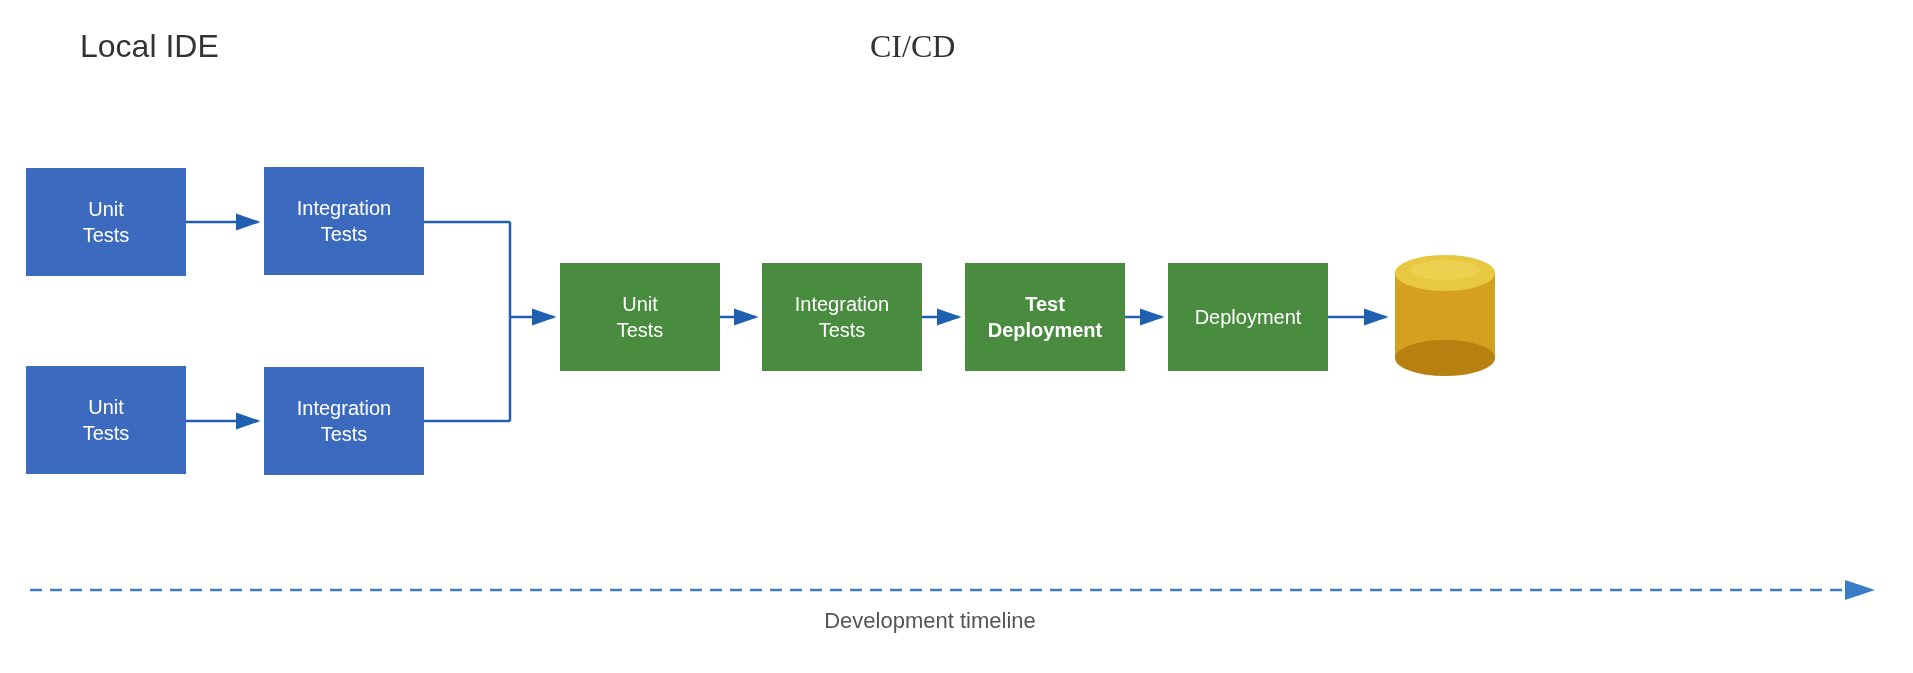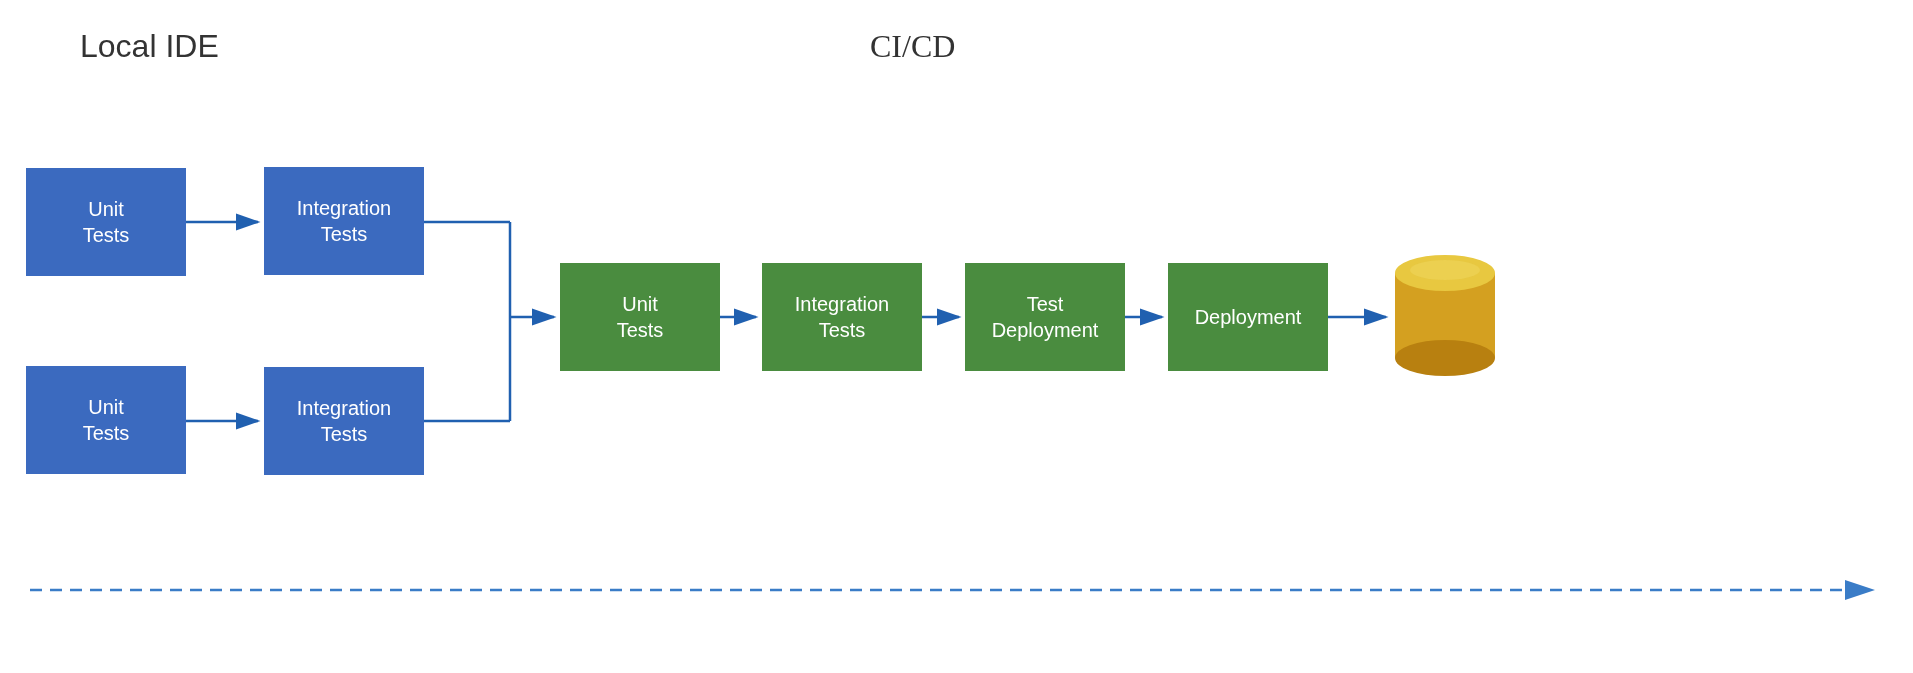--- a/index.html
+++ b/index.html
@@ -96,21 +96,21 @@
   <div class="section-label label-cicd">CI/CD</div>
 
   <div class="blue-box" style="left:26px; top:168px;">Unit<br>Tests</div>
   <div class="blue-box" style="left:264px; top:167px;">Integration<br>Tests</div>
 
   <div class="blue-box" style="left:26px; top:366px;">Unit<br>Tests</div>
   <div class="blue-box" style="left:264px; top:367px;">Integration<br>Tests</div>
 
   <div class="green-box" style="left:560px; top:263px;">Unit<br>Tests</div>
   <div class="green-box" style="left:762px; top:263px;">Integration<br>Tests</div>
-  <div class="green-box" style="left:965px; top:263px;">Test<br>Deployment</div>
+  <div class="green-box" style="left:965px; top:263px;font-weight:bold;">Test<br>Deployment</div>
   <div class="green-box" style="left:1168px; top:263px;">Deployment</div>
 
   <svg style="position:absolute; left:1390px; top:248px; width:110px; height:130px;" viewBox="0 0 110 130">
 
     <rect x="5" y="25" width="100" height="85" fill="#d4a020"></rect>
 
     <ellipse cx="55" cy="110" rx="50" ry="18" fill="#b88010"></ellipse>
 
     <ellipse cx="55" cy="25" rx="50" ry="18" fill="#e8c840"></ellipse>
 
@@ -145,14 +145,15 @@
 
     <line x1="922" y1="317" x2="959" y2="317" stroke="#2060b0" stroke-width="2.5" marker-end="url(#arrowhead)"></line>
 
     <line x1="1125" y1="317" x2="1162" y2="317" stroke="#2060b0" stroke-width="2.5" marker-end="url(#arrowhead)"></line>
 
     <line x1="1328" y1="317" x2="1386" y2="317" stroke="#2060b0" stroke-width="2.5" marker-end="url(#arrowhead)"></line>
 
     <line x1="30" y1="590" x2="1870" y2="590" stroke="#3a7cc7" stroke-width="2.5" stroke-dasharray="12,8" marker-end="url(#arrowhead-timeline)"></line>
   </svg>
 
+  <div class="timeline-label" style="position:absolute; left:780px; top:608px;">Development timeline</div>
 
 </div>
 
 </body></html>

